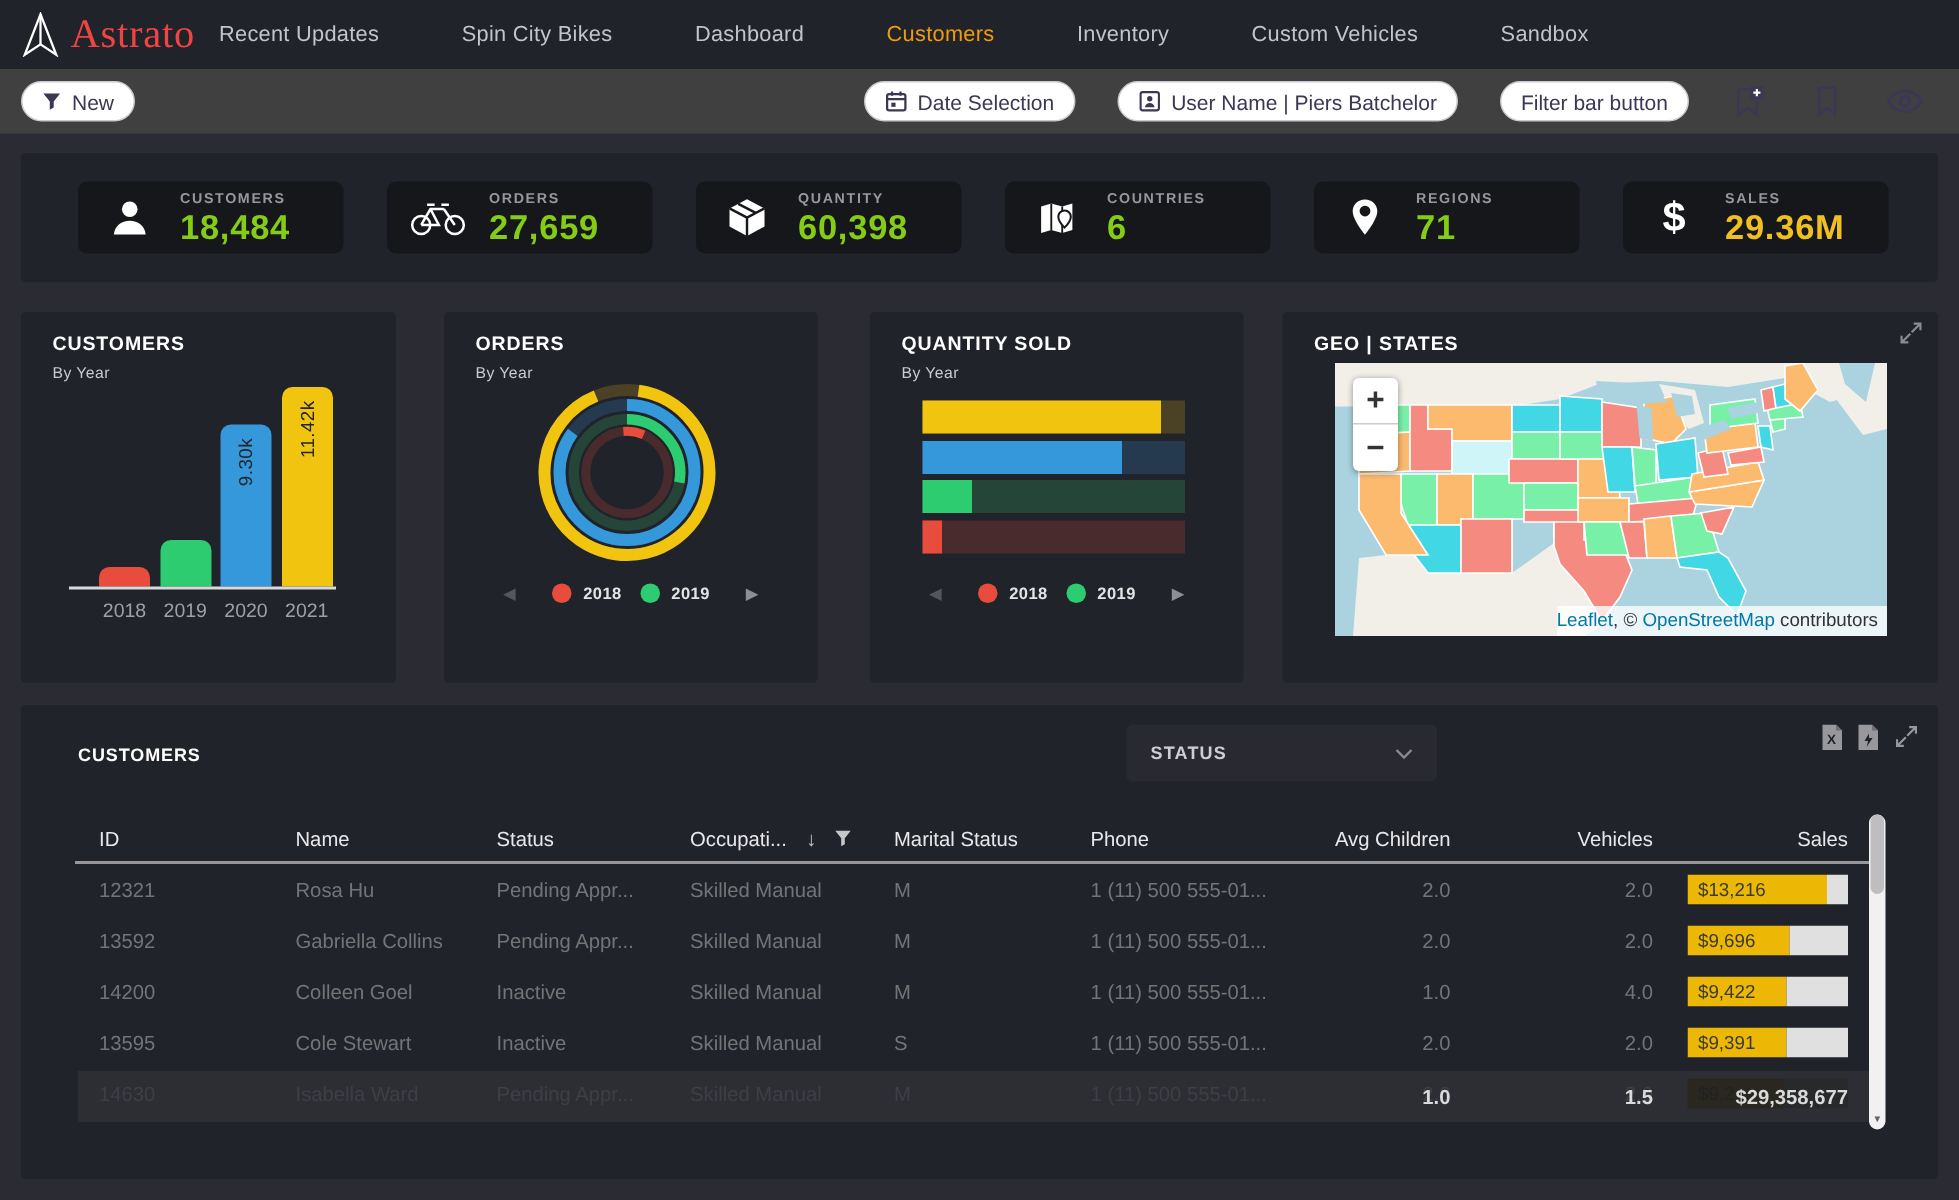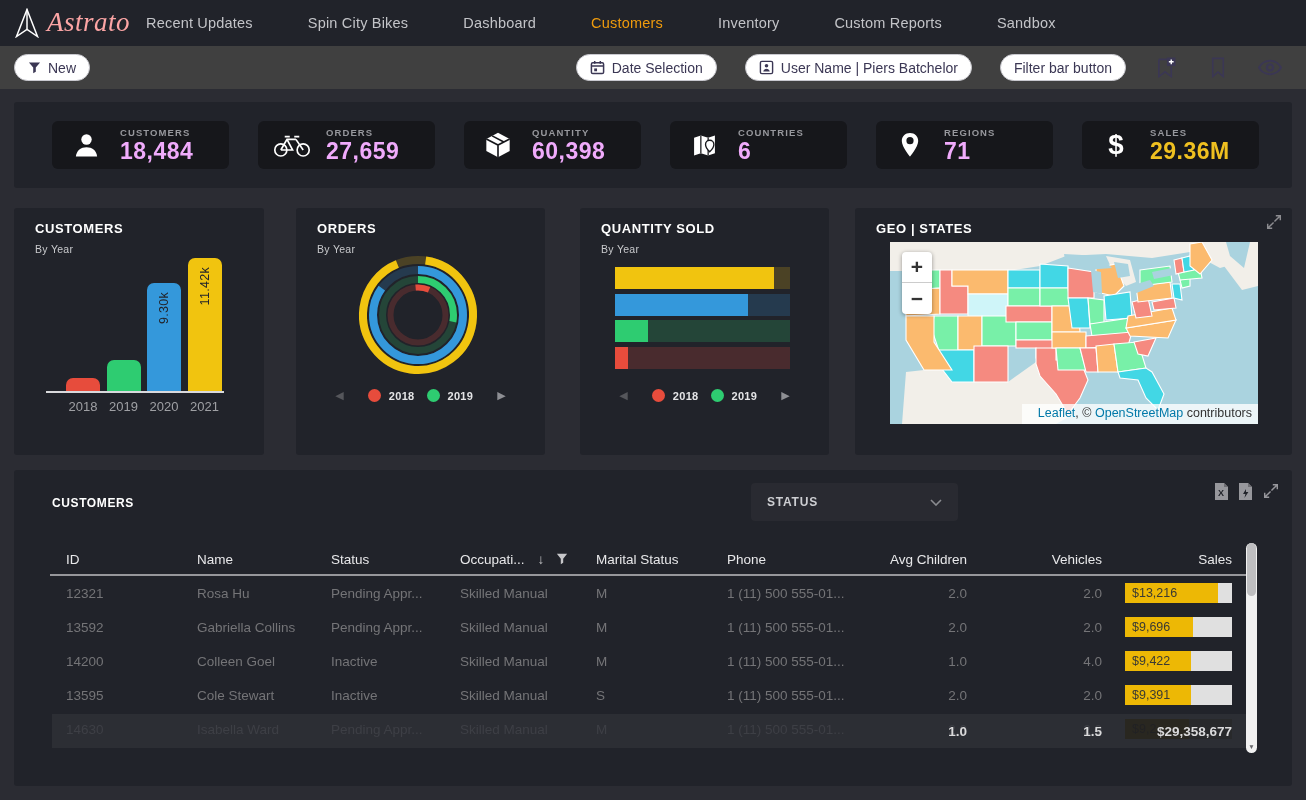--- a/index.html
+++ b/index.html
@@ -2,38 +2,38 @@
 <html><head>
 <meta charset="utf-8">
 <style>
   * { margin:0; padding:0; box-sizing:border-box; }
   html,body { width:1306px; height:800px; }
   body { font-family:"Liberation Sans", sans-serif; background:#2b2c33; position:relative; overflow:hidden; }
 
   
   #topnav { position:absolute; left:0; top:0; width:1306px; height:46px; background:#21232a; }
   #logo { position:absolute; left:14px; top:7px; display:flex; align-items:center; gap:7px; }
-  #logo-text { font-family:"Liberation Serif", serif; font-size:27px; color:#fca5a5; letter-spacing:0.5px;font-style:italic; }
+  #logo-text { font-family:"Liberation Serif", serif; font-size:27px; color:#ef4444; letter-spacing:0.5px; }
   #nav-items { position:absolute; left:146px; top:0; height:46px; display:flex; gap:55px; align-items:center; }
   .nav-item { font-size:14.5px; color:#c3c4c8; letter-spacing:0.2px; cursor:pointer; }
   .nav-item.active { color:#ef9b0d; }
 
   
   #toolbar { position:absolute; left:0; top:46px; width:1306px; height:43px; background:#404040; }
   .tb-btn { height:27px; border:1px solid #c9c9cf; border-radius:15px; background:#fff; display:flex; align-items:center; gap:7px; padding:0 13px; font-size:14px; color:#3b3754; }
   #new-btn { position:absolute; left:14px; top:8px; }
   #tb-right { position:absolute; right:24px; top:8px; display:flex; align-items:center; gap:28px; }
   .tb-icon { display:flex; align-items:center; justify-content:center; width:24px; height:27px; }
 
   
   #kpi-bar { position:absolute; left:14px; top:102px; width:1278px; height:86px; background:#21232a; border-radius:3px; }
   .kpi-card { position:absolute; top:19px; width:177px; height:48px; background:#16171b; border-radius:6px; display:flex; align-items:center; }
   .kpi-icon { width:68px; display:flex; align-items:center; justify-content:center; }
   .kpi-label { font-size:9.5px; font-weight:bold; letter-spacing:1.1px; color:#97989d; margin-bottom:2px; }
-  .kpi-value { font-size:23px; font-weight:bold; color:#f0abfc; letter-spacing:0.5px; line-height:1; }
+  .kpi-value { font-size:23px; font-weight:bold; color:#84cc16; letter-spacing:0.5px; line-height:1; }
 
   
   .card { position:absolute; top:208px; height:247px; background:#21232a; border-radius:3px; }
   .card-title { position:absolute; left:21px; top:13px; font-size:13px; font-weight:bold; color:#fff; letter-spacing:0.6px; }
   .card-sub { position:absolute; left:21px; top:35px; font-size:10.5px; color:#c9cacd; letter-spacing:0.3px; }
 
   
   .bar { position:absolute; border-radius:7px 7px 0 0; }
   .vlab { position:absolute; top:9px; left:0; right:0; display:flex; justify-content:center; }
   .vlab span { writing-mode:vertical-rl; transform:rotate(180deg); font-size:12.5px; color:#23252b; letter-spacing:0.3px; }
@@ -50,21 +50,21 @@
 
   
   .qtrack { position:absolute; left:35px; width:175px; height:22px; }
   .qfill { height:100%; float:left; }
 
   
   #map { position:absolute; left:35px; top:34px; width:368px; height:182px; background:#aad3df; overflow:hidden; }
   #zoomctl { position:absolute; left:12px; top:10px; width:30px; height:62px; background:#fff; border-radius:4px; box-shadow:0 1px 4px rgba(0,0,0,0.4); }
   .zbtn { width:30px; height:31px; display:flex; align-items:center; justify-content:center; font-size:21px; font-weight:bold; color:#333; }
   #zoomctl .zbtn:first-child { border-bottom:1px solid #ccc; }
-  #attrib { position:absolute; right:0; bottom:0; height:20px; background:rgba(255,255,255,0.78); font-size:12.5px; color:#333; padding:2px 6px 0 16px; }
+  #attrib { position:absolute; right:0; bottom:0; height:20px; background:rgba(255,255,255,0.78); font-size:12.5px; color:#333; padding:2px 6px 0 0; }
   #attrib .lnk { color:#0078a8; }
   .expand-icon { position:absolute; cursor:pointer; }
 
   
   #tablecard { position:absolute; left:14px; top:470px; width:1278px; height:316px; background:#21232a; border-radius:3px; overflow:hidden; }
   #tbl-title { position:absolute; left:38px; top:26px; font-size:12px; font-weight:bold; color:#fff; letter-spacing:0.6px; }
   .dropdown { position:absolute; top:13px; width:207px; height:38px; background:#292a31; border-radius:4px; display:flex; align-items:center; justify-content:space-between; padding:0 16px; cursor:pointer; }
   .dd-label { font-size:12px; font-weight:bold; color:#cdced2; letter-spacing:0.8px; }
   #tbl-icons { position:absolute; top:12px; right:12px; display:flex; gap:9px; align-items:center; }
 
@@ -98,21 +98,21 @@
       <path d="M13 1.5 L13 21.5"></path>
     </svg>
     <span id="logo-text">Astrato</span>
   </div>
   <div id="nav-items">
       <span class="nav-item">Recent Updates</span>
       <span class="nav-item">Spin City Bikes</span>
       <span class="nav-item">Dashboard</span>
       <span class="nav-item active">Customers</span>
       <span class="nav-item">Inventory</span>
-      <span class="nav-item">Custom Reports</span>
+      <span class="nav-item">Custom Vehicles</span>
       <span class="nav-item">Sandbox</span>
     </div>
 </div>
 
 <div id="toolbar">
   <div id="new-btn" class="tb-btn">
     <span style="display:flex">
         <svg width="13" height="13" viewBox="0 0 14 14" fill="#3b3754">
           <path d="M1 1.5 h12 l-4.6 5.6 v4.4 l-2.8 1.6 v-6 z"></path>
         </svg>

